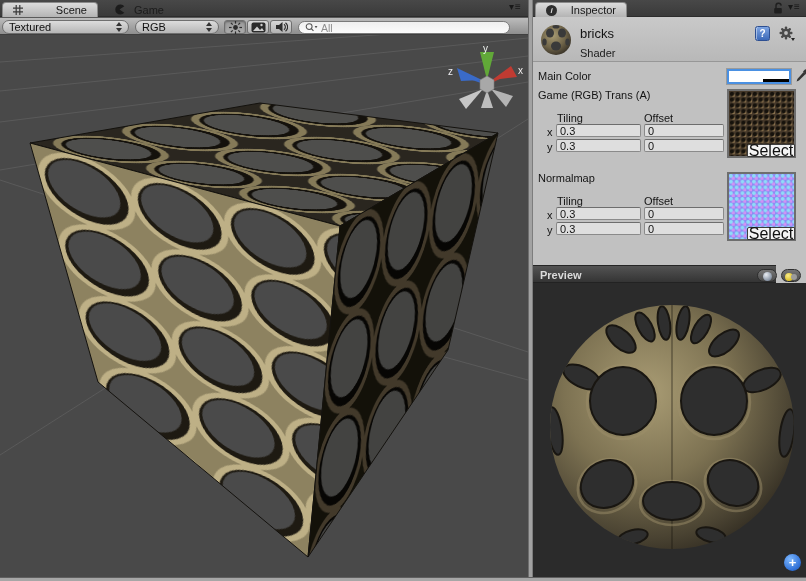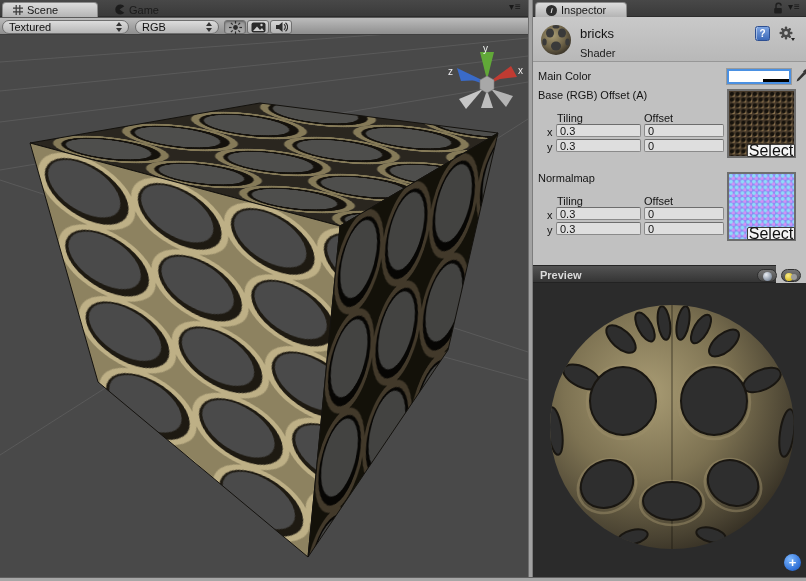--- a/index.html
+++ b/index.html
@@ -7,21 +7,21 @@
   #root{
     position:relative;width:806px;height:581px;overflow:hidden;
     font-family:"Liberation Sans","DejaVu Sans",sans-serif;
     background:#a2a2a2;
     -webkit-font-smoothing:antialiased;
   }
   
   .tabbar{position:absolute;left:0;top:0;right:0;height:17px;
     background:linear-gradient(#484848,#3a3a3a);border-bottom:1px solid #2c2c2c;}
   .tab{position:absolute;top:2px;height:15px;display:flex;align-items:center;gap:4px;
-    padding:0 10px;font-size:11px;color:#161616;}
+    padding:0 10px;font-size:11px;color:#161616;justify-content:space-between;}
   .tab.active{background:linear-gradient(#dcdcdc,#b4b4b4);
     border:1px solid #8a8a8a;border-bottom:none;border-radius:4px 4px 0 0;}
   .tab.plain{color:#1b1b1b;}
   .panelmenu{position:absolute;top:1px;font-size:10px;color:#181818;letter-spacing:1px;cursor:default;}
   
   #scene-panel{position:absolute;left:0;top:0;width:528px;height:577px;}
   #scene-toolbar{position:absolute;left:0;top:17px;width:528px;height:18px;
     background:linear-gradient(#bcbcbc,#8e8e8e);border-bottom:1px solid #3f3f3f;border-top:1px solid #5a5a5a;}
   .dd{position:absolute;top:2px;height:14px;border:1px solid #6f6f6f;border-radius:7px;
     background:linear-gradient(#dcdcdc,#b6b6b6);font-size:11px;color:#111;
@@ -157,20 +157,28 @@
           <rect x="0.5" y="0.5" width="14" height="10" rx="2" fill="#2c2c2c"></rect>
           <path d="M2 9 L6 4.5 L9 8 L11 6 L13 9 Z" fill="#cfcfcf"></path>
           <circle cx="10.5" cy="3" r="1.2" fill="#cfcfcf"></circle>
         </svg>
       </div>
       <div class="tbtn" style="left:270px;">
         <svg width="13" height="12" viewBox="0 0 13 12">
           <polygon points="1,4 4,4 7.5,1 7.5,11 4,8 1,8" fill="#2c2c2c"></polygon>
           <path d="M9 3.2 A3.5 3.5 0 0 1 9 8.8 M10.5 1.8 A5.2 5.2 0 0 1 10.5 10.2" stroke="#2c2c2c" stroke-width="1.1" fill="none"></path>
         </svg>
+      </div>
+      <div id="scene-search">
+        <svg width="14" height="11" viewBox="0 0 14 11">
+          <circle cx="4.5" cy="4.5" r="3.2" stroke="#555" stroke-width="1.1" fill="none"></circle>
+          <line x1="6.8" y1="6.8" x2="9.2" y2="9.2" stroke="#555" stroke-width="1.3"></line>
+          <path d="M10.5 4 l3 0 l-1.5 2.2 Z" fill="#555"></path>
+        </svg>
+        <input type="text" placeholder="All" style="">
       </div>
     </div>
 
     <div id="viewport">
       <svg width="528" height="542" viewBox="0 35 528 542">
         <defs>
           <pattern id="pTop" width="100" height="100" patternUnits="userSpaceOnUse" patternTransform="matrix(0.69 -0.12 0.93 0.25 30 143)">
             <rect width="100" height="100" fill="#2a261f"></rect>
             <circle cx="50" cy="50" r="50" fill="#857a58"></circle>
             <circle cx="50" cy="50" r="43" fill="#14110c"></circle>
@@ -282,21 +290,21 @@
     <div id="props">
       <div class="plabel" style="left:5px;top:8px;">Main Color</div>
       <div id="color-swatch">
         <div id="alpha-bar"></div>
       </div>
       <svg id="eyedropper" viewBox="0 0 14 16">
         <path d="M11.2 1.2 a2.1 2.1 0 0 1 2 3.4 l-2 2 -3.2 -3.2 2 -2 Z" fill="#333"></path>
         <path d="M8.6 4 L10.6 6 L4 12.6 L1.6 13.4 L2.4 11 Z" fill="#333"></path>
       </svg>
 
-      <div class="plabel" style="left:5px;top:27px;">Base (RGB) Offset (A)</div>
+      <div class="plabel" style="left:5px;top:27px;">Game (RGB) Trans (A)</div>
       <div class="thumb" id="base-thumb">
         <div class="selectbtn">Select</div>
       </div>
       <div class="plabel" style="left:24px;top:50px;">Tiling</div>
       <div class="plabel" style="left:111px;top:50px;">Offset</div>
       <div class="plabel" style="left:14px;top:64px;">x</div>
       <input class="field" style="left: 23px; top: 62px; width: 85px;" value="0.3">
       <input class="field" style="left: 111px; top: 62px; width: 80px;" value="0">
       <div class="plabel" style="left:14px;top:79px;">y</div>
       <input class="field" style="left: 23px; top: 77px; width: 85px;" value="0.3">

